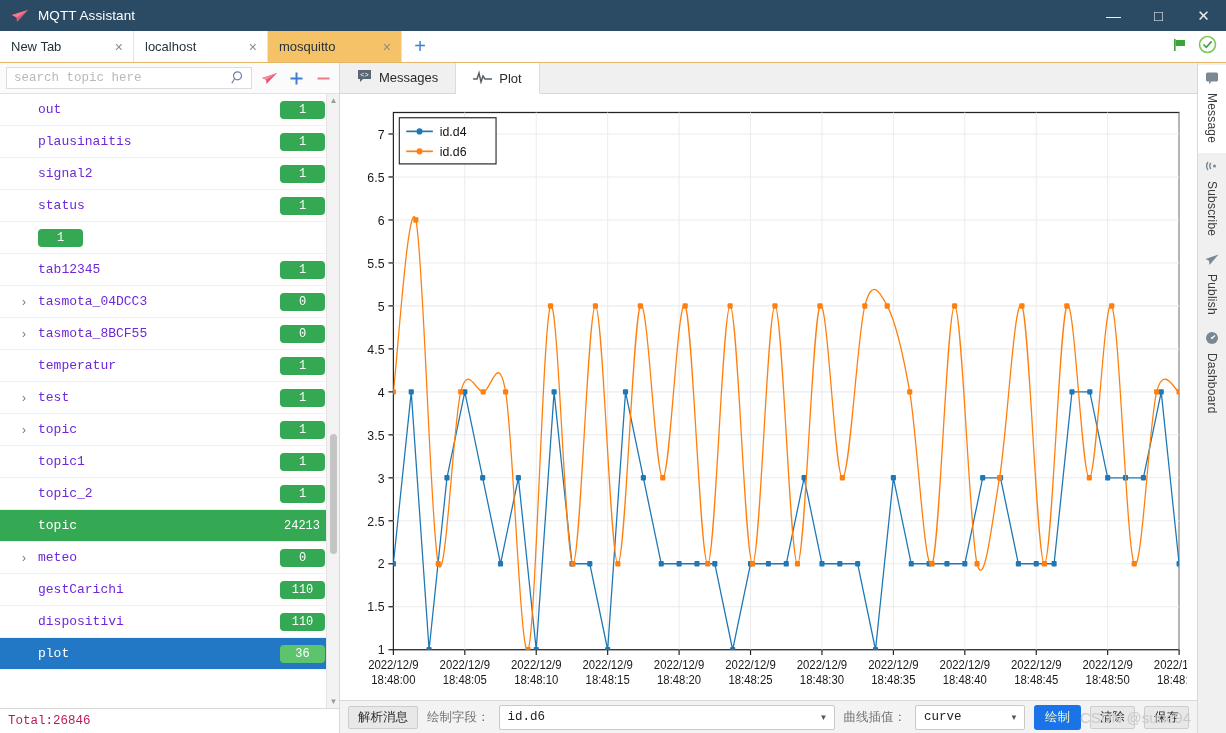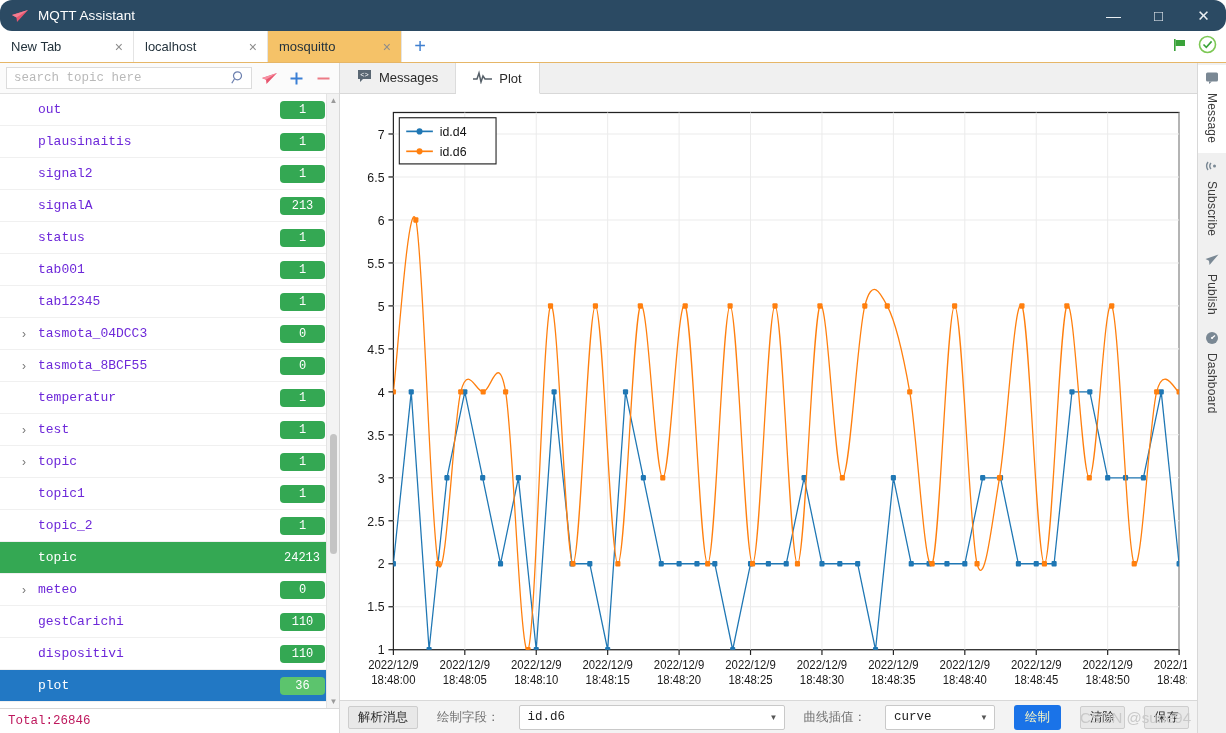--- a/index.html
+++ b/index.html
@@ -6,21 +6,21 @@
   html, body {
     width: 1226px; height: 733px;
     font-family: "Liberation Sans", sans-serif;
     background: #ffffff; overflow: hidden;
   }
   .app { position: relative; width: 1226px; height: 733px; display: flex; flex-direction: column; }
 
   
   .titlebar {
     height: 31px; background: #2b4a63; display: flex; align-items: center;
-    flex: 0 0 31px; color: #ffffff; border-radius: 12px;
+    flex: 0 0 31px; color: #ffffff;
   }
   .title-logo { margin-left: 11px; margin-right: 9px; display: flex; align-items: center; }
   .title-text { font-size: 13.5px; letter-spacing: .1px; }
   .win-btns { margin-left: auto; display: flex; height: 31px; }
   .win-btn {
     width: 45px; height: 31px; display: flex; align-items: center; justify-content: center;
     color: #e9eef2; font-size: 15px; cursor: pointer;
   }
 
   
@@ -105,21 +105,21 @@
     height: 31px; display: flex; align-items: center; gap: 7px; padding: 0 17px;
     font-size: 13px; color: #2a2a2a; cursor: pointer; background: #f0f0f0;
     border-right: 1px solid #dcdcdc;
   }
   .subtab.active { background: #ffffff; border-bottom: 1px solid #ffffff; margin-bottom: -1px; }
 
   .plotarea { flex: 1 1 auto; position: relative; background: #ffffff; padding: 8px 10px 2px 6px; min-height: 0; }
   .plotsvg { width: 100%; height: 100%; display: block; }
 
   .bottombar {
-    height: 33px; flex: 0 0 33px; display: flex; align-items: center; gap: 19px;
+    height: 33px; flex: 0 0 33px; display: flex; align-items: center; gap: 9px;
     padding: 0 8px 0 8px; background: #f3f3f3; border-top: 1px solid #d8d8d8; position: relative;
   }
   .btn-gray {
     height: 23px; padding: 0 9px; background: #e8e8e8; border: 1px solid #cdcdcd; border-radius: 2px;
     font-size: 12.5px; color: #2a2a2a; cursor: pointer; display: flex; align-items: center;
     font-family: "Liberation Sans", sans-serif;
   }
   .lbl { font-size: 12.5px; color: #737373; white-space: nowrap; }
   .combo {
     height: 25px; background: #ffffff; border: 1px solid #c9c9c9; border-radius: 2px;
@@ -246,31 +246,25 @@
               <span class="topic-name">plausinaitis</span>
               <span class="badge">1</span>
             </div>
             <div class="topic-row">
               <span class="arrow"></span>
               <span class="topic-name">signal2</span>
               <span class="badge">1</span>
             </div>
             <div class="topic-row">
               <span class="arrow"></span>
-              <span class="topic-name">signalA</span>
-              <span class="badge">213</span>
-            </div>
-            <div class="topic-row">
-              <span class="arrow"></span>
               <span class="topic-name">status</span>
               <span class="badge">1</span>
             </div>
             <div class="topic-row">
               <span class="arrow"></span>
-              <span class="topic-name">tab001</span>
               <span class="badge">1</span>
             </div>
             <div class="topic-row">
               <span class="arrow"></span>
               <span class="topic-name">tab12345</span>
               <span class="badge">1</span>
             </div>
             <div class="topic-row">
               <span class="arrow">›</span>
               <span class="topic-name">tasmota_04DCC3</span>

